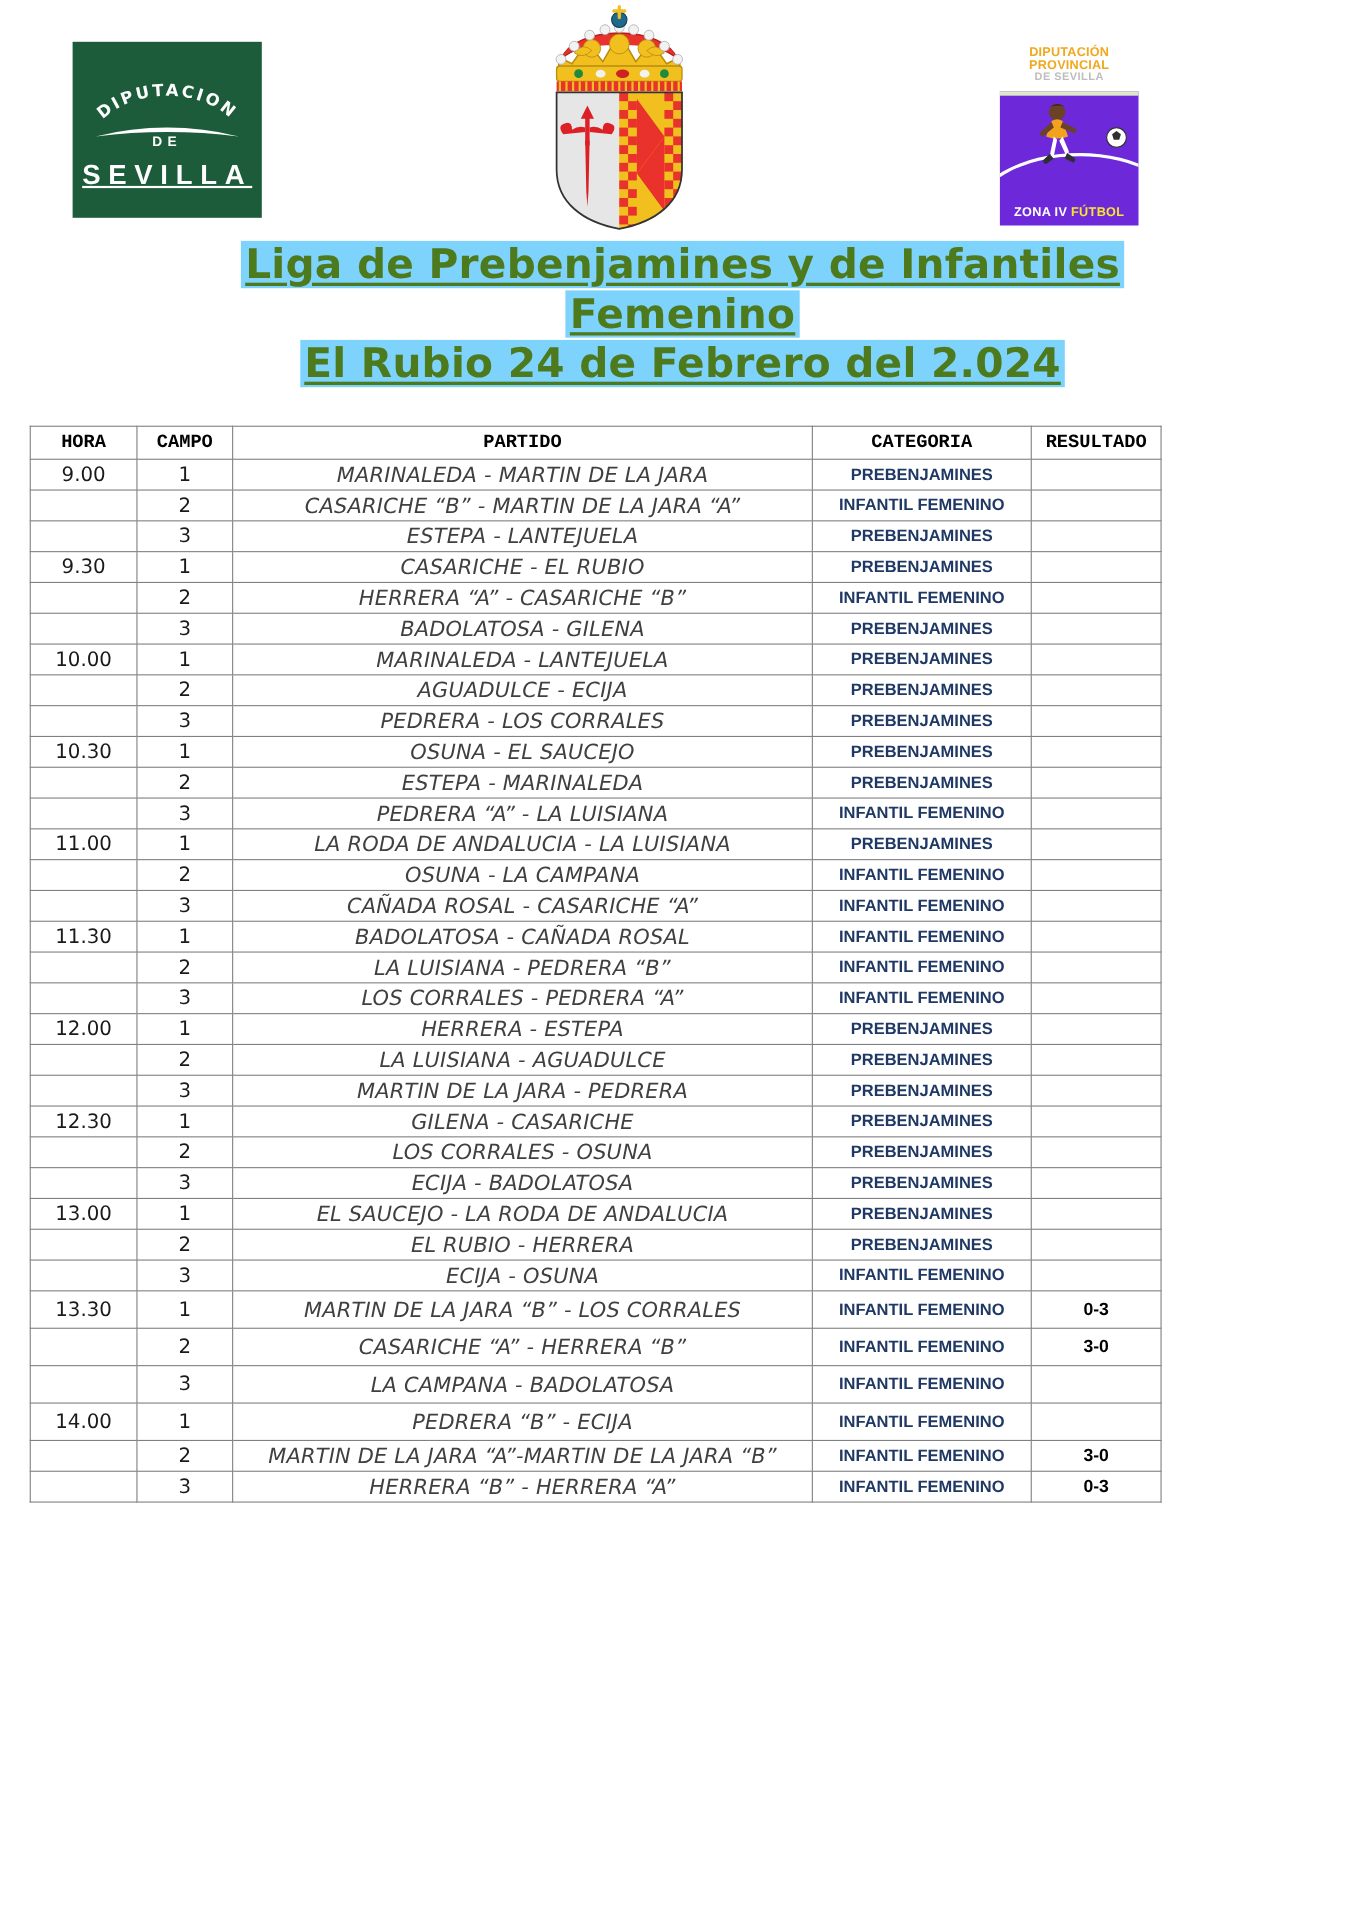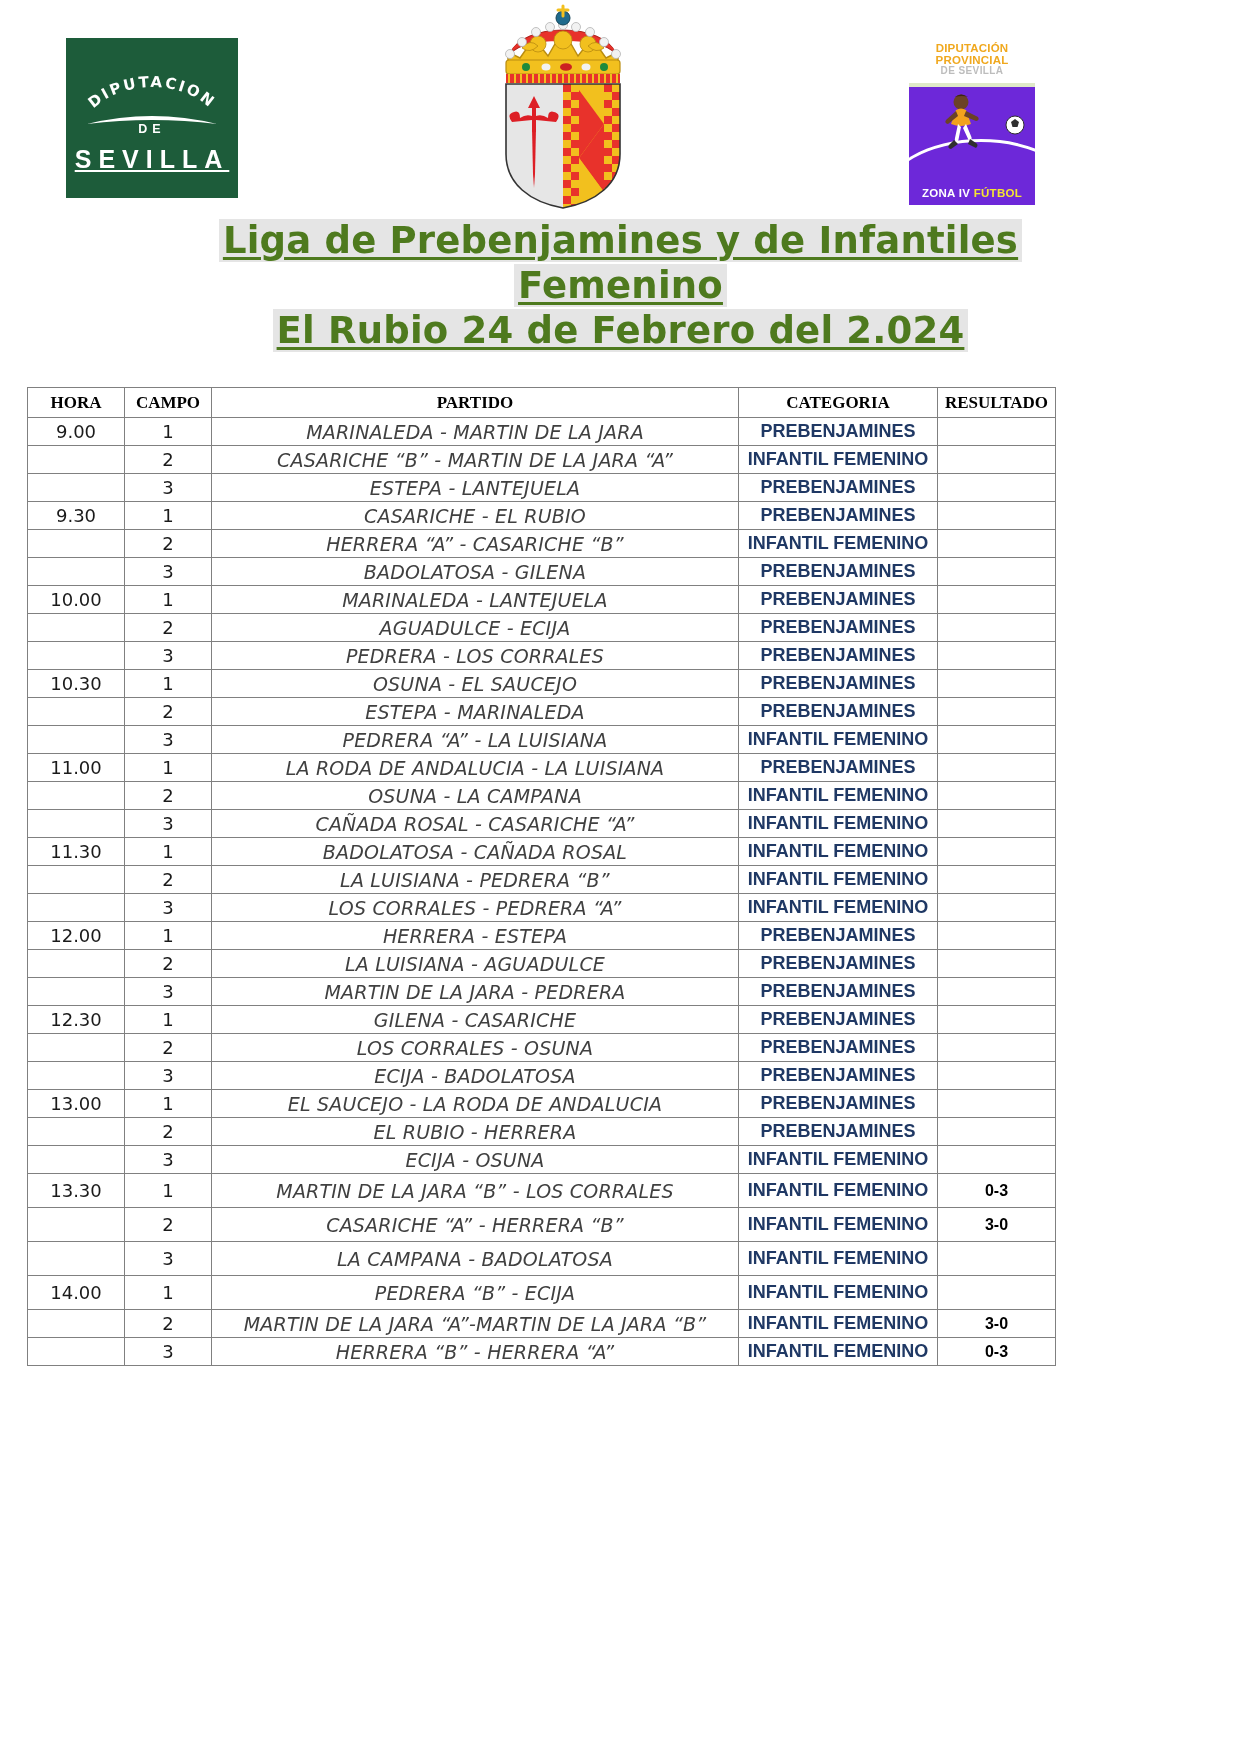--- a/index.html
+++ b/index.html
@@ -64,21 +64,21 @@
 
   
   .title-block{
     text-align:center;margin-top:6px;
     font-family:"DejaVu Sans", sans-serif;
   }
   .title-line{
     display:block;line-height:1.22;
   }
   .title-line span.hl{
-    background:#e5e5e5;
+    background:#7dd3fc;
     color:#4e7a1e;
     font-size:37px;
     font-weight:700;
     text-decoration:underline;
     text-decoration-thickness:3px;
     text-underline-offset:4px;
     padding:0 4px;
     letter-spacing:.2px;
   }
 
@@ -94,38 +94,38 @@
     vertical-align:middle;
     text-align:center;
   }
   col.c-hora{width:97px;}
   col.c-campo{width:87px;}
   col.c-partido{width:527px;}
   col.c-cat{width:199px;}
   col.c-res{width:118px;}
 
   table.sched thead th{
-    font-family:Liberation Serif, serif;
+    font-family:Liberation Mono, monospace;
     font-size:17px;font-weight:700;color:#000000;
     height:29px;
   }
   td.hora,td.campo{
     font-family:"DejaVu Sans", sans-serif;
     font-size:18px;font-weight:400;color:#1a1a1a;
   }
   td.partido{
     font-family:"DejaVu Sans", sans-serif;
     font-size:19px;font-weight:400;color:#404040;
     font-style:italic;
     letter-spacing:.2px;
     white-space:nowrap;
   }
   td.cat{
     font-family:"Liberation Sans", sans-serif;
-    font-size:18px;font-weight:700;color:#1f3864;
+    font-size:15px;font-weight:700;color:#1f3864;
   }
   td.res{
     font-family:"Liberation Sans", sans-serif;
     font-size:16px;font-weight:700;color:#000000;
   }
   tr.tall td{height:33px;}
 </style>
 </head>
 <body>
 

